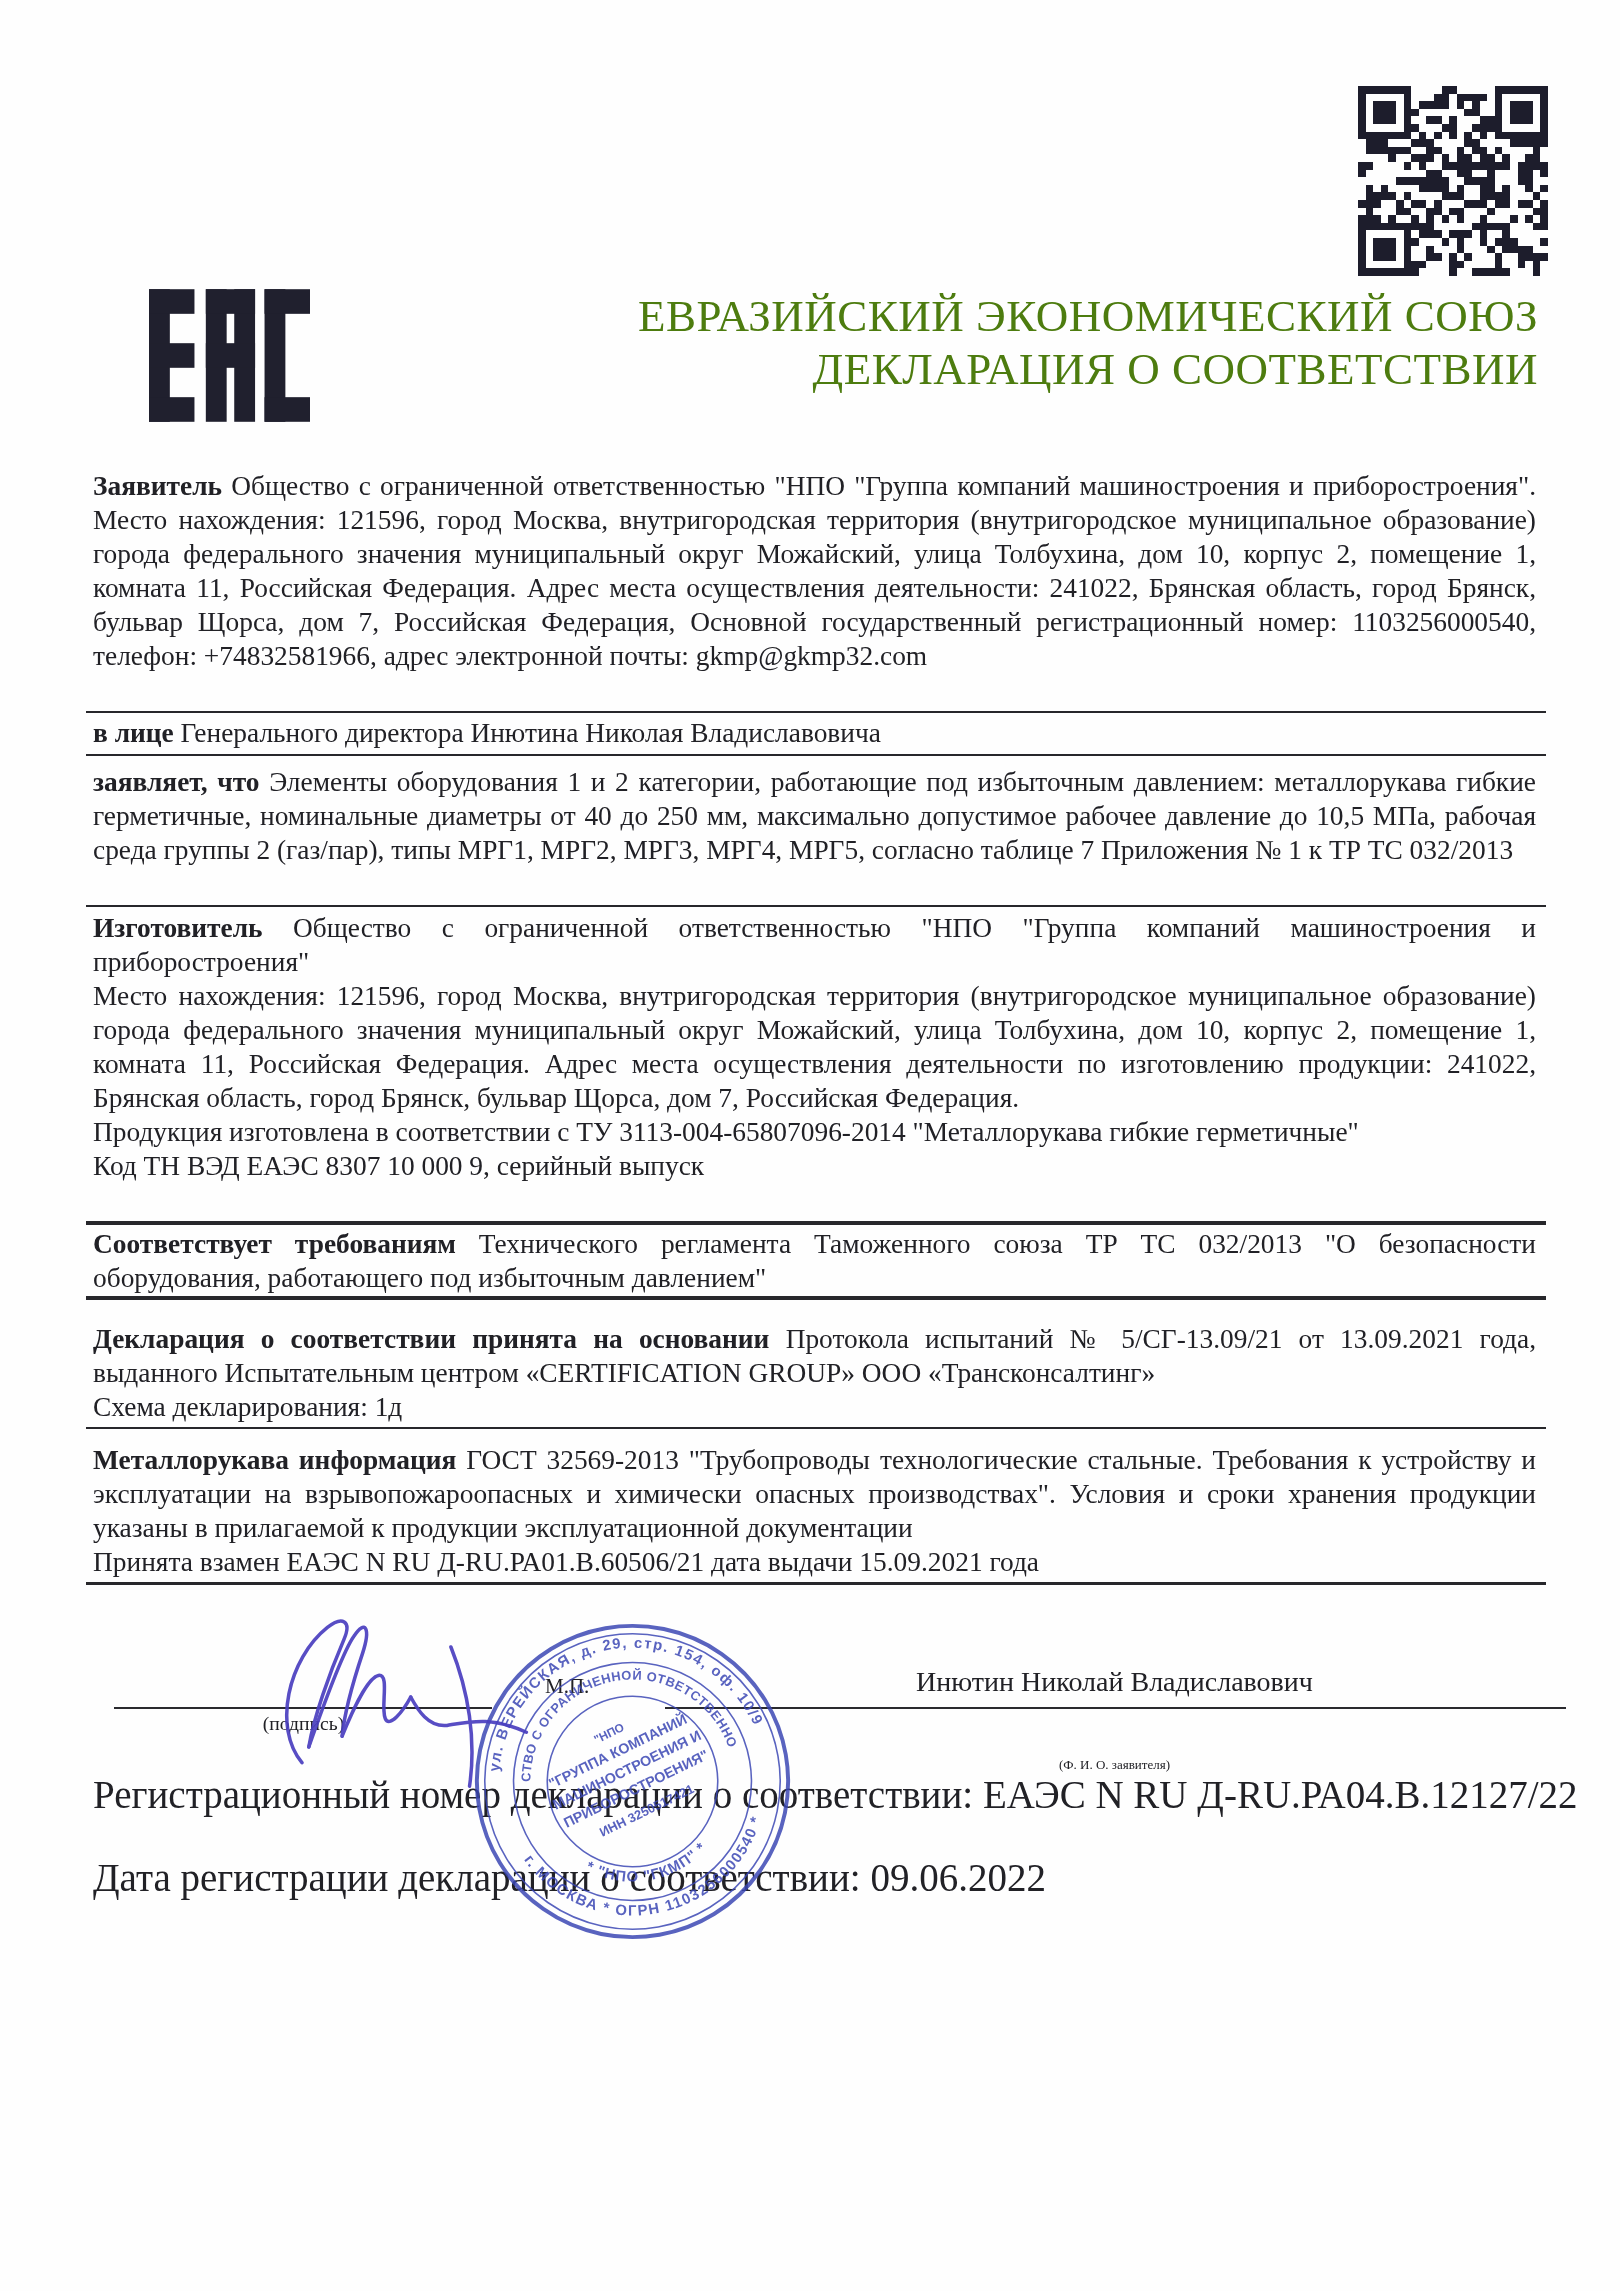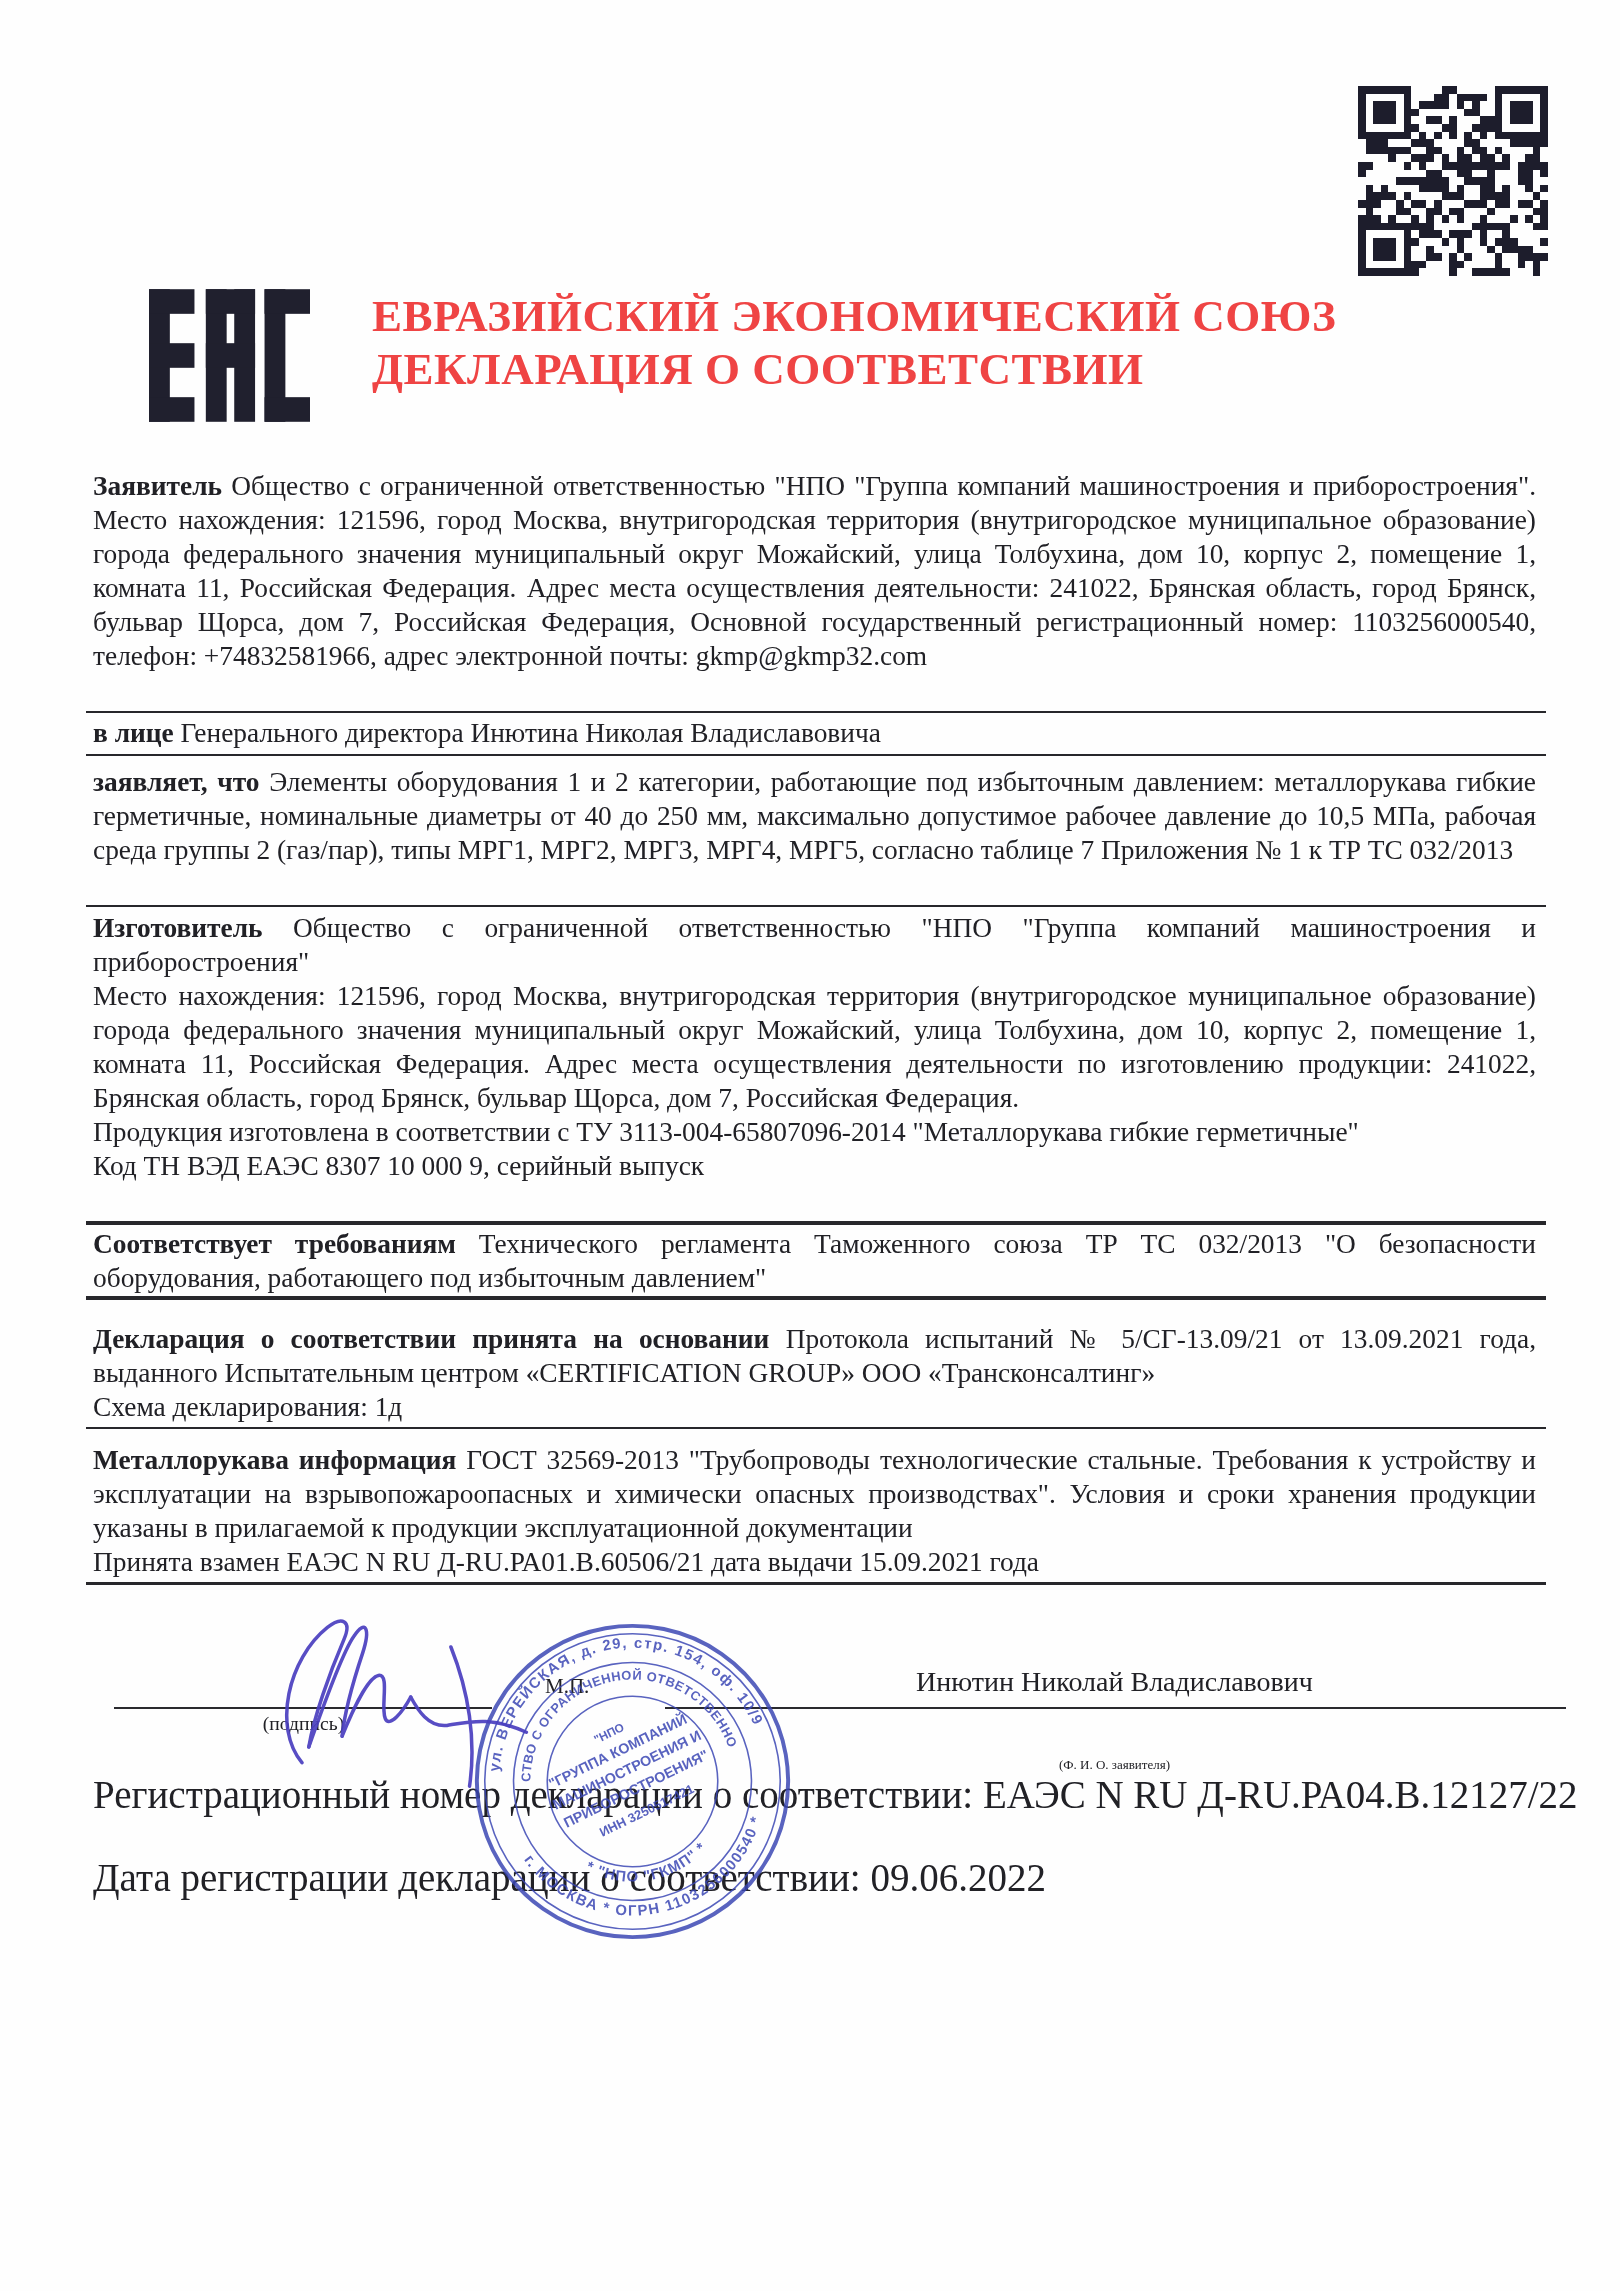--- a/index.html
+++ b/index.html
@@ -6,22 +6,22 @@
   .page{
     position:relative; width:1620px; height:2292px; background:#fefefe;
     margin:0 auto; overflow:hidden;
     font-family:"Liberation Serif", serif; color:#212126;
   }
   
   .qr{position:absolute; left:1358px; top:86px; width:190px; height:190px;}
   .eac-logo{position:absolute; left:149px; top:287px; width:161px; height:137px;}
   .doc-title{
     position:absolute; left:372px; top:290px; width:1166px;
-    text-align:left; font-weight:bold; font-size:45px; line-height:53px;
-    color:#ef4444; letter-spacing:0.5px;
+    text-align:right; font-weight:normal; font-size:45px; line-height:53px;
+    color:#4d7c0f; letter-spacing:0.5px;
   }
   
   .sec{position:absolute; left:93px; width:1443px; font-size:27.4px; line-height:34px;}
   .j{text-align:justify;}
   .sec b{font-weight:bold;}
   .sec-applicant{top:469px;}
   .sec-inperson{top:716px;}
   .sec-declares{top:765px;}
   .sec-manufacturer{top:911px;}
   .sec-complies{top:1227px;}

